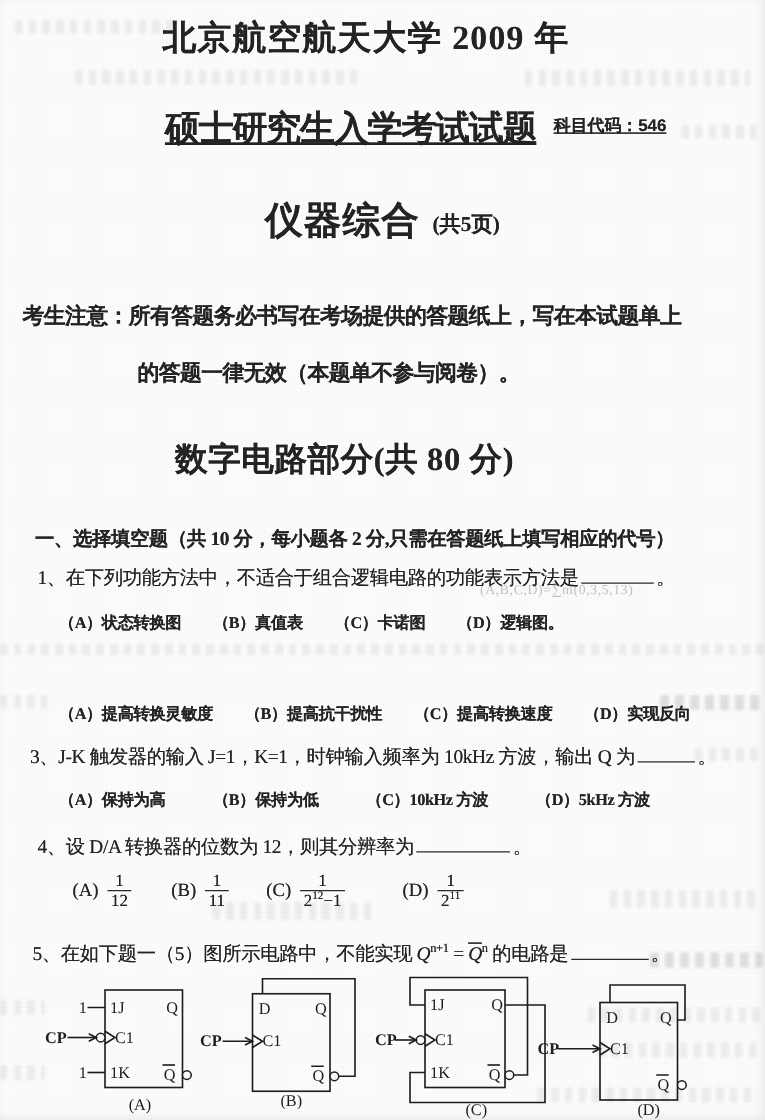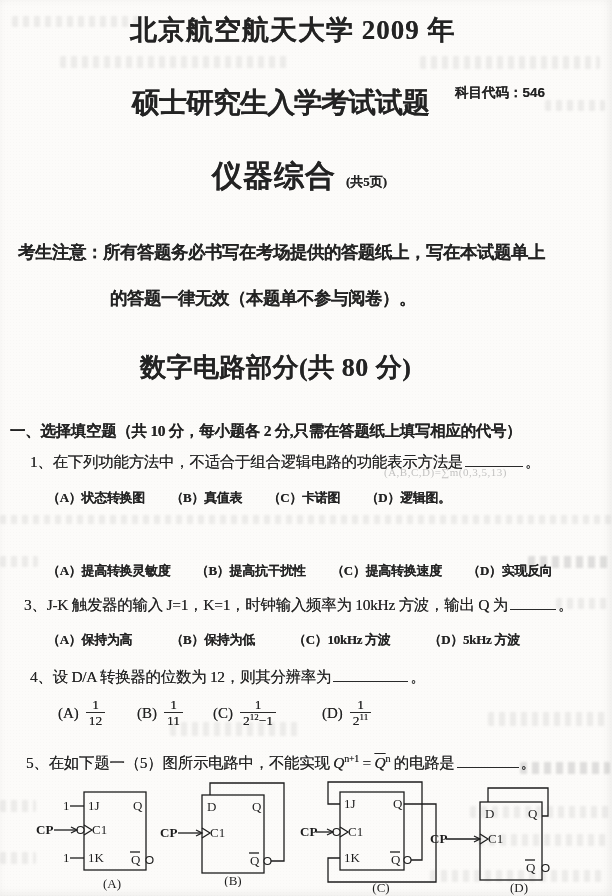--- a/index.html
+++ b/index.html
@@ -9,31 +9,31 @@
     background-image:radial-gradient(rgba(0,0,0,0.015) 1px, transparent 1px);
     background-size:3px 3px;
     overflow:hidden;
     font-family:"Liberation Serif","DejaVu Serif",serif;
     color:#232323;
     box-shadow:inset -4px 0 8px rgba(0,0,0,0.04), inset 0 -4px 8px rgba(0,0,0,0.03);
   }
   .abs{position:absolute;white-space:nowrap;}
   .ink{text-shadow:0 0 0.5px rgba(35,35,35,0.75);}
   .title1{top:12px;left:130px;font-size:27px;letter-spacing:1px;font-weight:600;}
-  .title2row{top:84px;left:132px;display:flex;align-items:flex-start;gap:26px;}
+  .title2row{top:84px;left:132px;display:flex;align-items:center;gap:14px;text-decoration:underline;}
   .title2{font-size:28px;letter-spacing:-1px;font-weight:600;}
   .subjcode{font-size:13.5px;font-weight:700;margin-bottom:5px;font-family:"Liberation Sans","DejaVu Sans",sans-serif;}
   .subjrow{top:156px;left:212px;display:flex;align-items:flex-end;gap:10px;}
   .subjname{font-size:30px;letter-spacing:1px;font-weight:600;}
-  .pagesnote{font-size:13px;font-weight:700;margin-bottom:6px;}
+  .pagesnote{font-size:17px;font-weight:700;margin-bottom:6px;}
   .notice{font-size:17.5px;font-weight:700;letter-spacing:-0.5px;}
   .notice1{top:240px;left:18px;}
   .notice2{top:286px;left:110px;}
   .section{top:350px;left:140px;font-size:26px;font-weight:600;letter-spacing:0.5px;font-family:Liberation Serif, serif;}
-  .parthdr{top:421px;left:10px;font-size:15.5px;font-weight:700;letter-spacing:-0.3px;}
+  .parthdr{top:421px;left:28px;font-size:15.5px;font-weight:700;letter-spacing:-0.3px;}
   .q{font-size:15.5px;letter-spacing:-0.3px;font-weight:500;}
   .opts{font-size:13px;letter-spacing:-0.3px;font-weight:700;}
   .blank{display:inline-block;border-bottom:1.3px solid #2a2a2a;height:14px;vertical-align:baseline;margin:0 2px;}
   .b1{width:58px;} .b2{width:95px;} .b3{width:46px;} .b4{width:75px;} .b5{width:62px;}
   .q1{top:452px;left:30px;} .o1{top:489px;left:47px;}
   .q2{top:527px;left:18px;} .o2{top:562px;left:47px;}
   .q3{top:595px;left:24px;} .o3{top:631px;left:47px;}
   .q4{top:667px;left:30px;}
   .q4row{top:698px;left:0;width:612px;height:50px;}
   .q4opt{position:absolute;display:flex;align-items:center;gap:7px;font-size:15px;}

